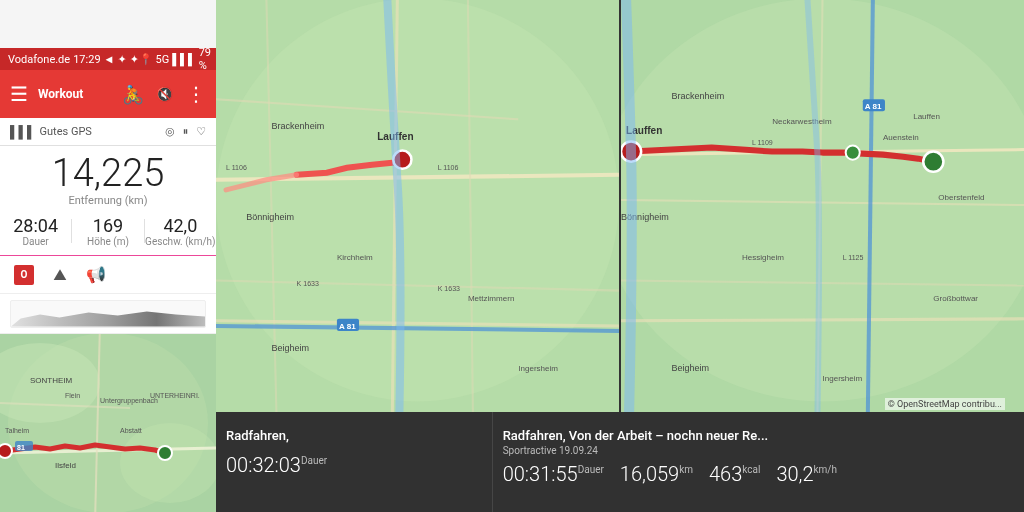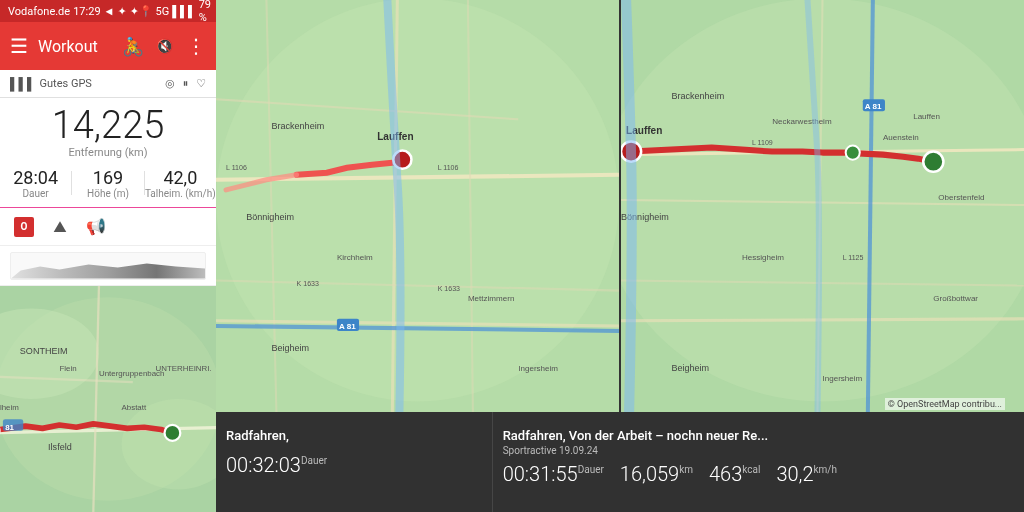--- a/index.html
+++ b/index.html
@@ -27,37 +27,38 @@
     
     .status-bar {
       background: #c62828;
       color: white;
       font-size: 11px;
       padding: 3px 8px;
       display: flex;
       justify-content: space-between;
       align-items: center;
       height: 22px;
+      margin-top: 48px;
     }
     .status-bar-left { display: flex; align-items: center; gap: 3px; }
     .status-bar-right { display: flex; align-items: center; gap: 3px; }
 
     
     .app-header {
       background: #e53935;
       color: white;
       display: flex;
       align-items: center;
       padding: 8px 10px;
       height: 48px;
       gap: 10px;
     }
     .app-header .title {
-      font-size: 16px;
-      font-weight: 400;
+      font-size: 12px;
+      font-weight: 700;
       flex: 1;
     }
     .header-icons { display: flex; gap: 12px; align-items: center; }
 
     
     .gps-bar {
       background: white;
       padding: 4px 10px;
       display: flex;
       justify-content: space-between;
@@ -315,21 +316,21 @@
       <div class="sub-label">Dauer</div>
     </div>
     <div class="divider-v"></div>
     <div class="sub-metric">
       <div class="sub-value">169</div>
       <div class="sub-label">Höhe (m)</div>
     </div>
     <div class="divider-v"></div>
     <div class="sub-metric">
       <div class="sub-value">42,0</div>
-      <div class="sub-label">Talheim. (km/h)</div>
+      <div class="sub-label">Geschw. (km/h)</div>
     </div>
   </div>
 
   <div class="action-bar">
     <div class="action-icon">
       <div style="width:20px;height:20px;background:#d32f2f;border-radius:2px;display:flex;align-items:center;justify-content:center;color:white;font-size:10px;font-weight:bold;">O</div>
     </div>
     <div class="action-icon" style="color:#555;">⛰</div>
     <div class="action-icon" style="color:#555;">📢</div>
   </div>

